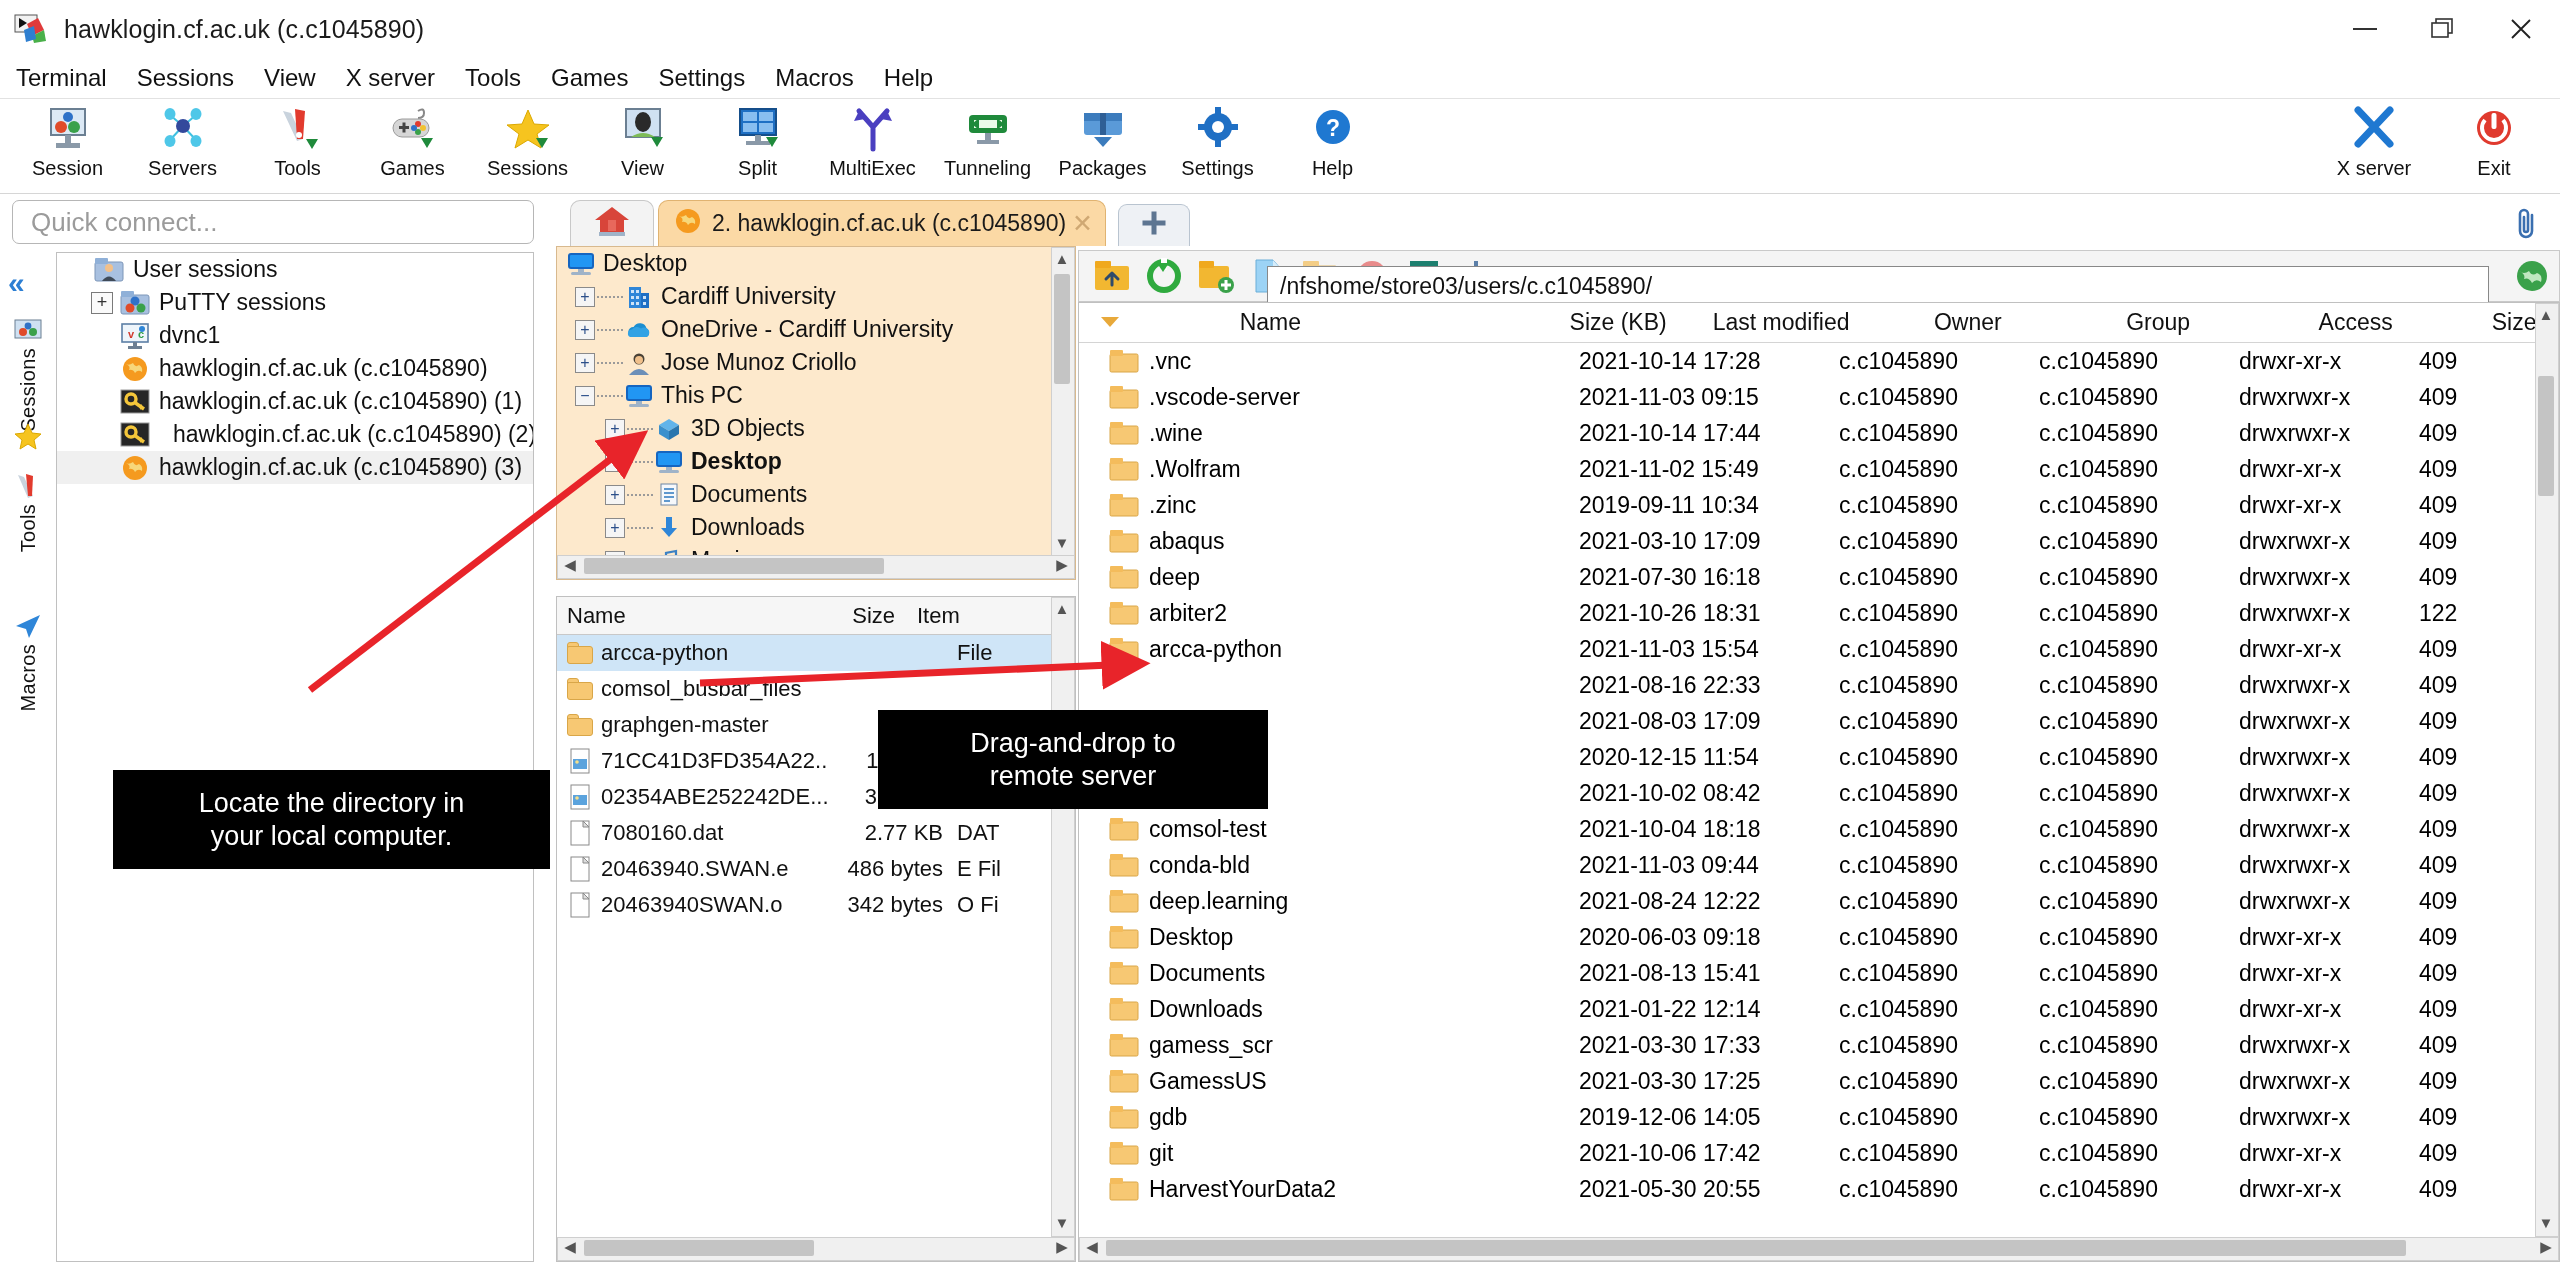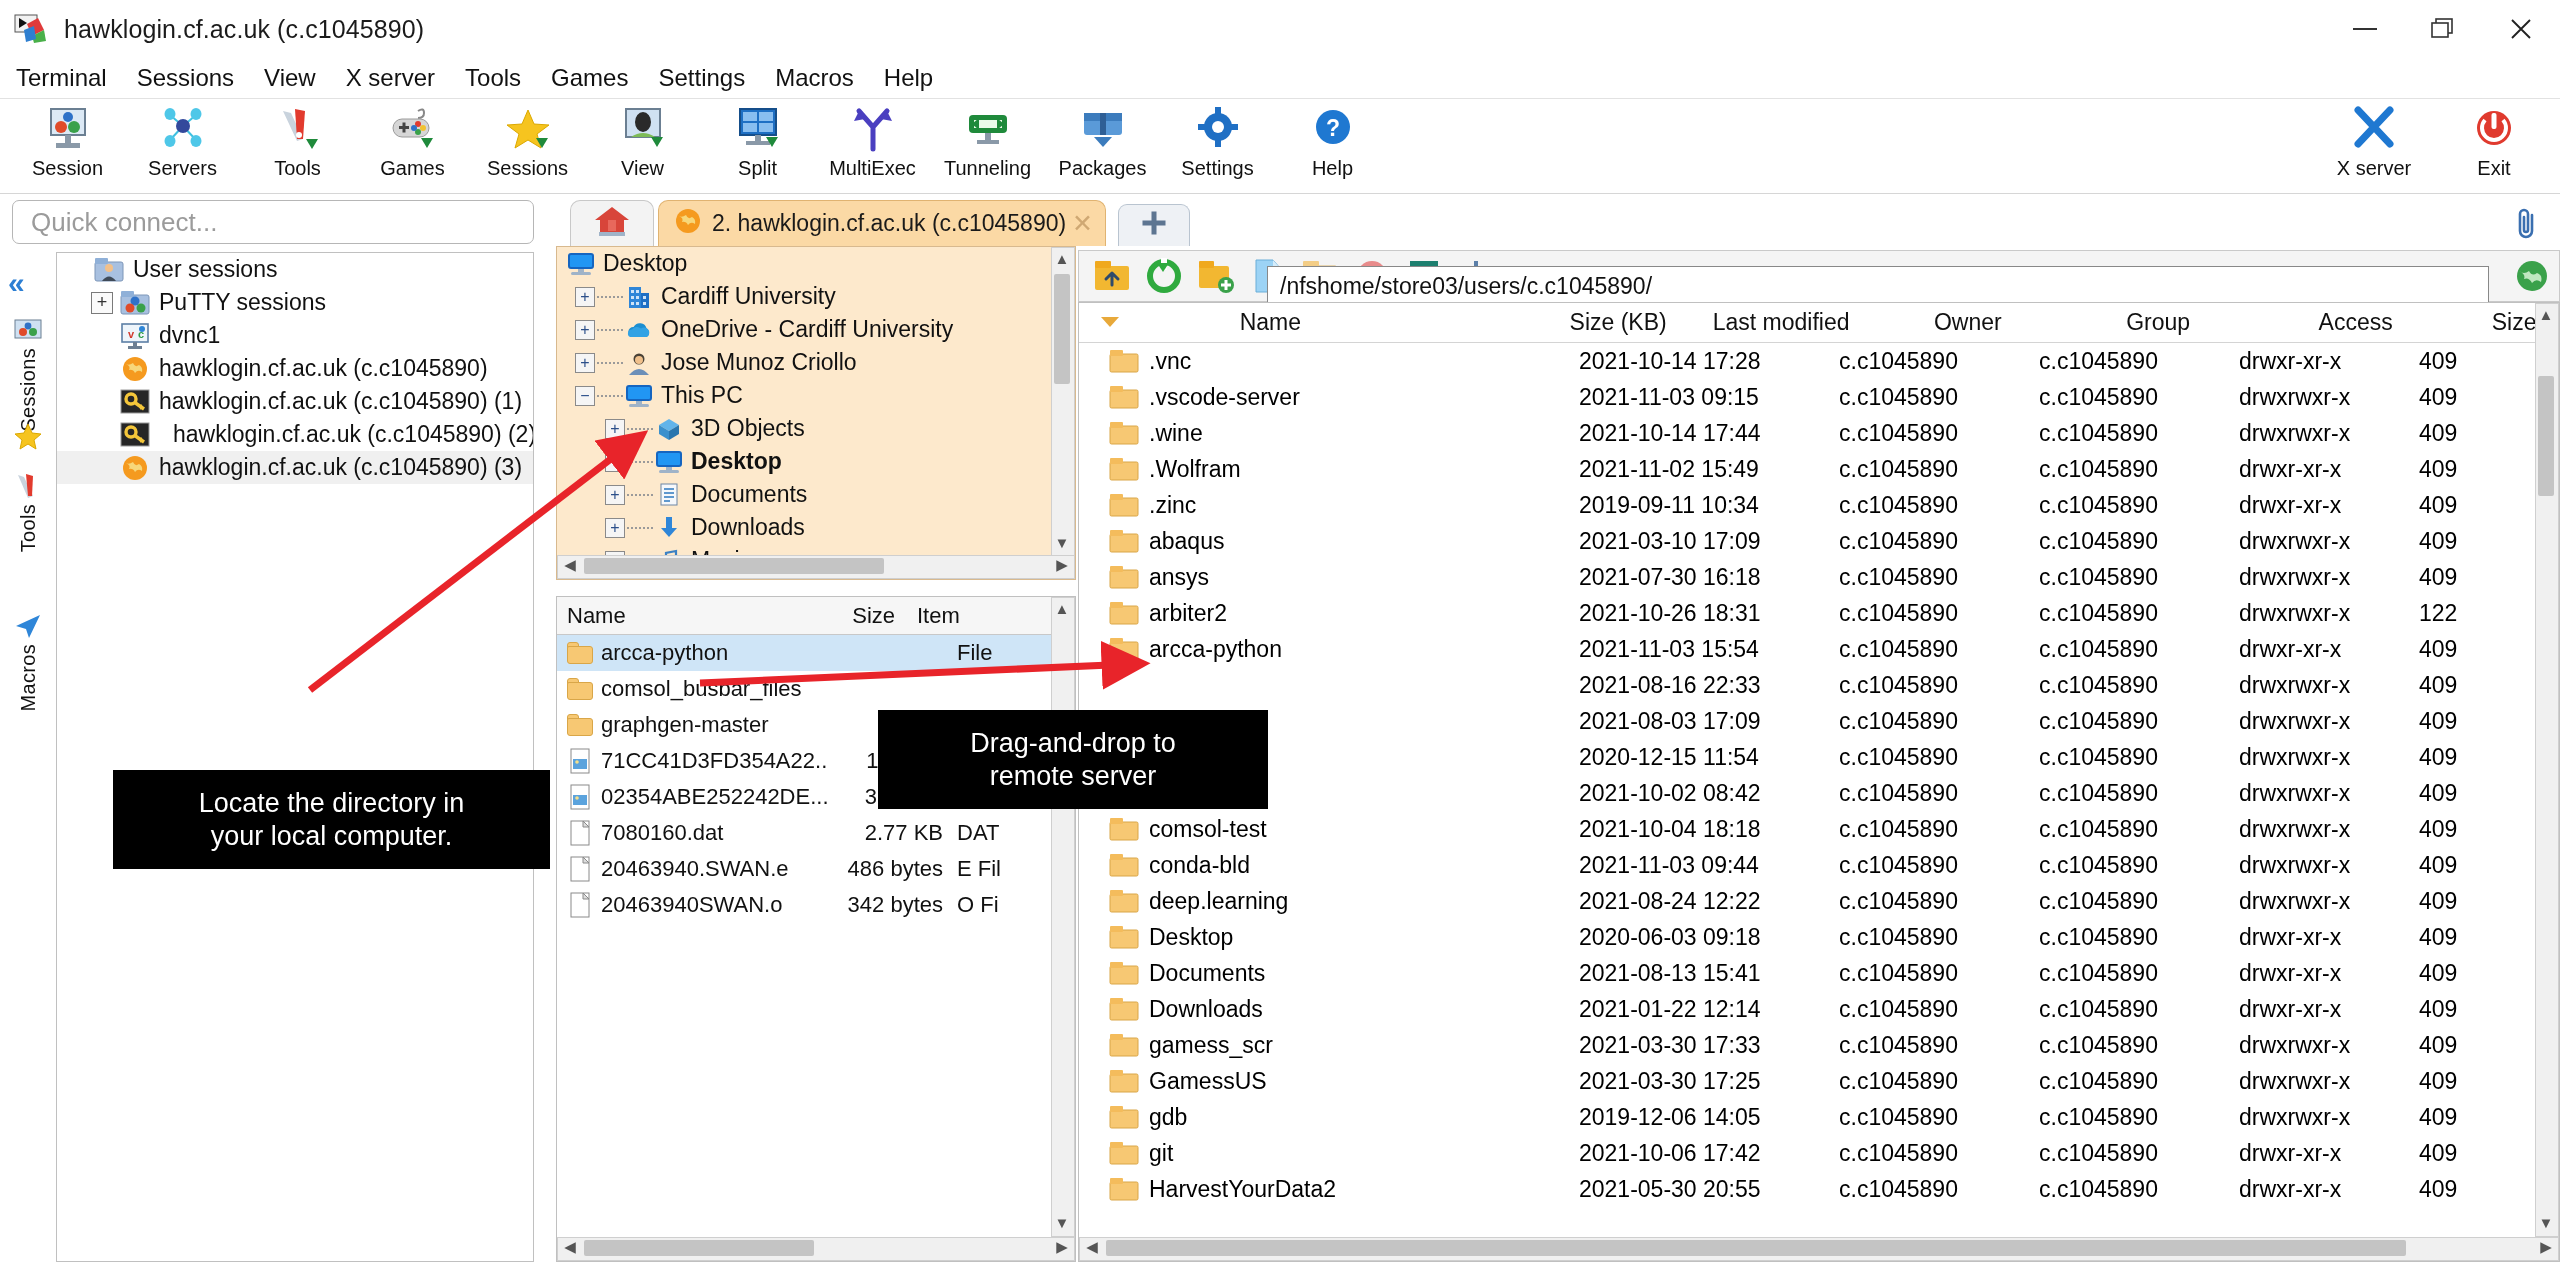--- a/index.html
+++ b/index.html
@@ -1017,21 +1017,21 @@
           <span class="c-own">c.c1045890</span>
           <span class="c-grp">c.c1045890</span>
           <span class="c-acc">drwxrwxr-x</span>
           <span class="c-sz2">409</span>
         </div>
         <div class="rm-row">
           <span class="rm-folder"><svg width="30" height="25" viewBox="0 0 30 25">
               <rect x="1" y="5" width="28" height="18" rx="1.5" fill="#f7c873" stroke="#d9a648"></rect>
               <rect x="1" y="1" width="13" height="6" rx="1" fill="#f4bc5c"></rect>
             </svg></span>
-          <span class="c-name">ansys</span>
+          <span class="c-name">deep</span>
           <span class="c-size"></span>
           <span class="c-mod">2021-07-30 16:18</span>
           <span class="c-own">c.c1045890</span>
           <span class="c-grp">c.c1045890</span>
           <span class="c-acc">drwxrwxr-x</span>
           <span class="c-sz2">409</span>
         </div>
         <div class="rm-row">
           <span class="rm-folder"><svg width="30" height="25" viewBox="0 0 30 25">
               <rect x="1" y="5" width="28" height="18" rx="1.5" fill="#f7c873" stroke="#d9a648"></rect>

